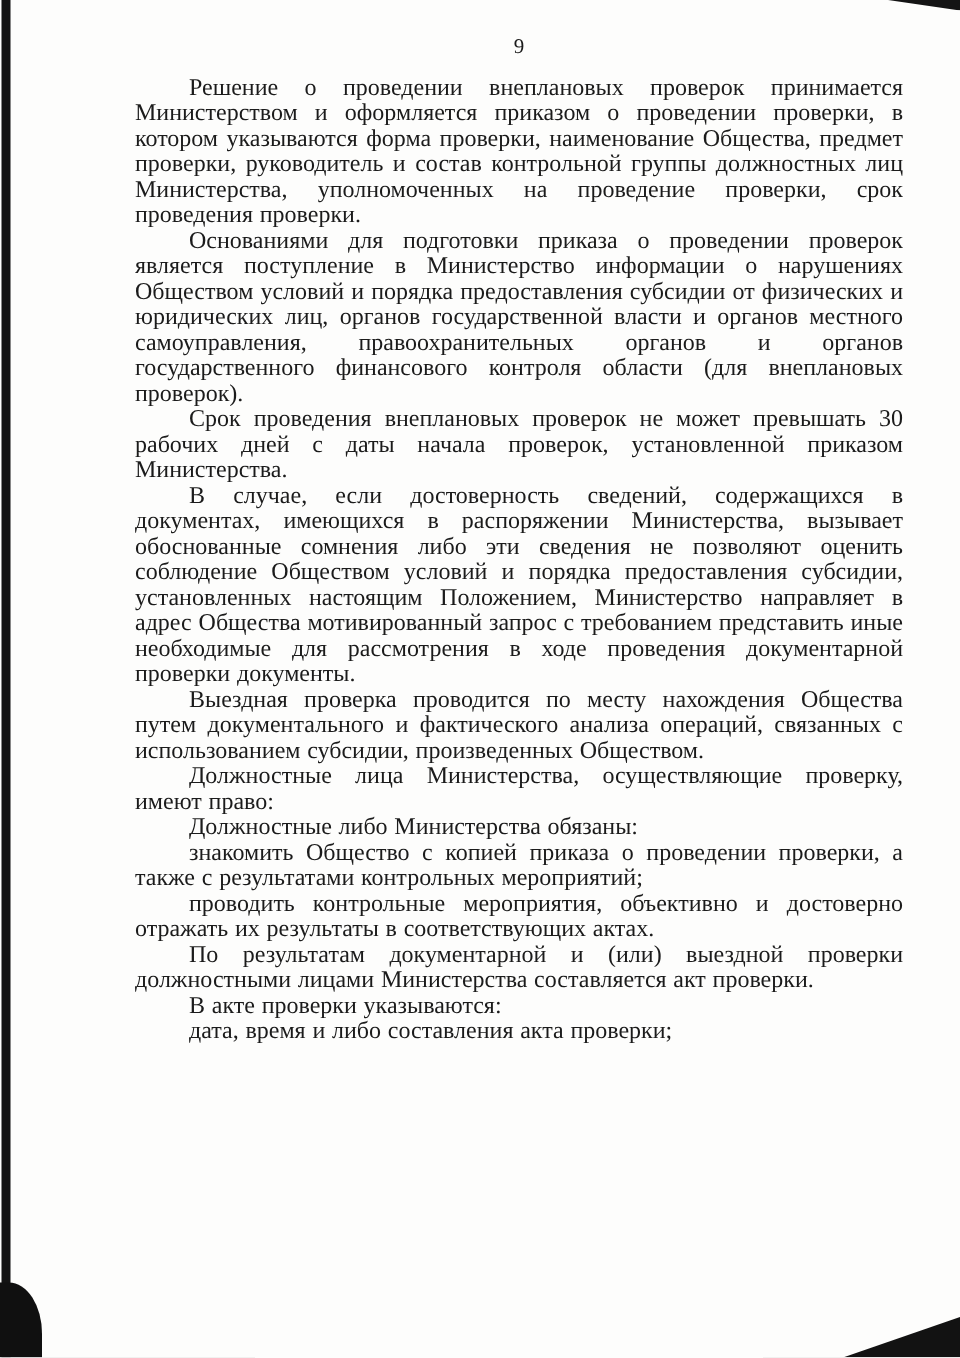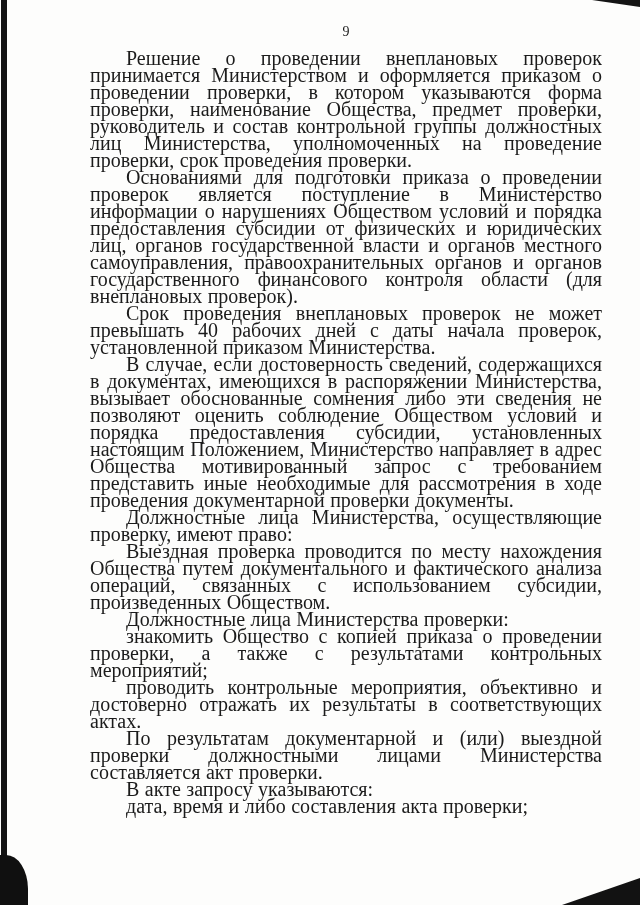--- a/index.html
+++ b/index.html
@@ -39,21 +39,21 @@
   }
   .page-number {
     position: absolute;
     left: 90px; top: 24px; width: 512px;
     text-align: center;
     font-size: 14px;
   }
   .text-block {
     position: absolute;
     left: 90px; top: 50px; width: 512px;
-    font-size: 20px;
+    font-size: 16px;
     line-height: 17px;
     text-align: justify;
     word-spacing: 0.5px;
   }
   .text-block p {
     margin: 0;
     text-indent: 36px;
   }
 </style>
 </head>
@@ -63,24 +63,24 @@
   <div class="edge-left"></div>
   <div class="sliver-top-right"></div>
   <div class="blob-bottom-left"></div>
   <div class="wedge-bottom-right"></div>
 
   <div class="page-number">9</div>
 
   <div class="text-block">
     <p>Решение о проведении внеплановых проверок принимается Министерством и оформляется приказом о проведении проверки, в котором указываются форма проверки, наименование Общества, предмет проверки, руководитель и состав контрольной группы должностных лиц Министерства, уполномоченных на проведение проверки, срок проведения проверки.</p>
     <p>Основаниями для подготовки приказа о проведении проверок является поступление в Министерство информации о нарушениях Обществом условий и порядка предоставления субсидии от физических и юридических лиц, органов государственной власти и органов местного самоуправления, правоохранительных органов и органов государственного финансового контроля области (для внеплановых проверок).</p>
-    <p>Срок проведения внеплановых проверок не может превышать 40 рабочих дней с даты начала проверок, установленной приказом Министерства.</p>
+    <p>Срок проведения внеплановых проверок не может превышать 30 рабочих дней с даты начала проверок, установленной приказом Министерства.</p>
     <p>В случае, если достоверность сведений, содержащихся в документах, имеющихся в распоряжении Министерства, вызывает обоснованные сомнения либо эти сведения не позволяют оценить соблюдение Обществом условий и порядка предоставления субсидии, установленных настоящим Положением, Министерство направляет в адрес Общества мотивированный запрос с требованием представить иные необходимые для рассмотрения в ходе проведения документарной проверки документы.</p>
+    <p>Выездная проверка проводится по месту нахождения Общества путем документального и фактического анализа операций, связанных с использованием субсидии, произведенных Обществом.</p>
     <p>Должностные лица Министерства, осуществляющие проверку, имеют право:</p>
-    <p>Выездная проверка проводится по месту нахождения Общества путем документального и фактического анализа операций, связанных с использованием субсидии, произведенных Обществом.</p>
-    <p>Должностные лица Министерства проверки:</p>
+    <p>Должностные либо Министерства обязаны:</p>
     <p>знакомить Общество с копией приказа о проведении проверки, а также с результатами контрольных мероприятий;</p>
     <p>проводить контрольные мероприятия, объективно и достоверно отражать их результаты в соответствующих актах.</p>
     <p>По результатам документарной и (или) выездной проверки должностными лицами Министерства составляется акт проверки.</p>
-    <p>В акте запросу указываются:</p>
+    <p>В акте проверки указываются:</p>
     <p>дата, время и либо составления акта проверки;</p>
   </div>
 </div>
 
 </body></html>

